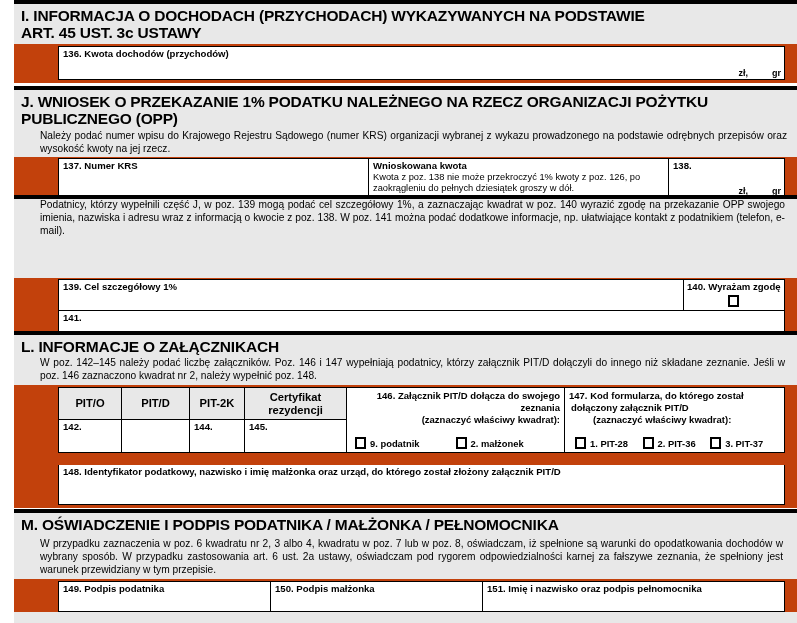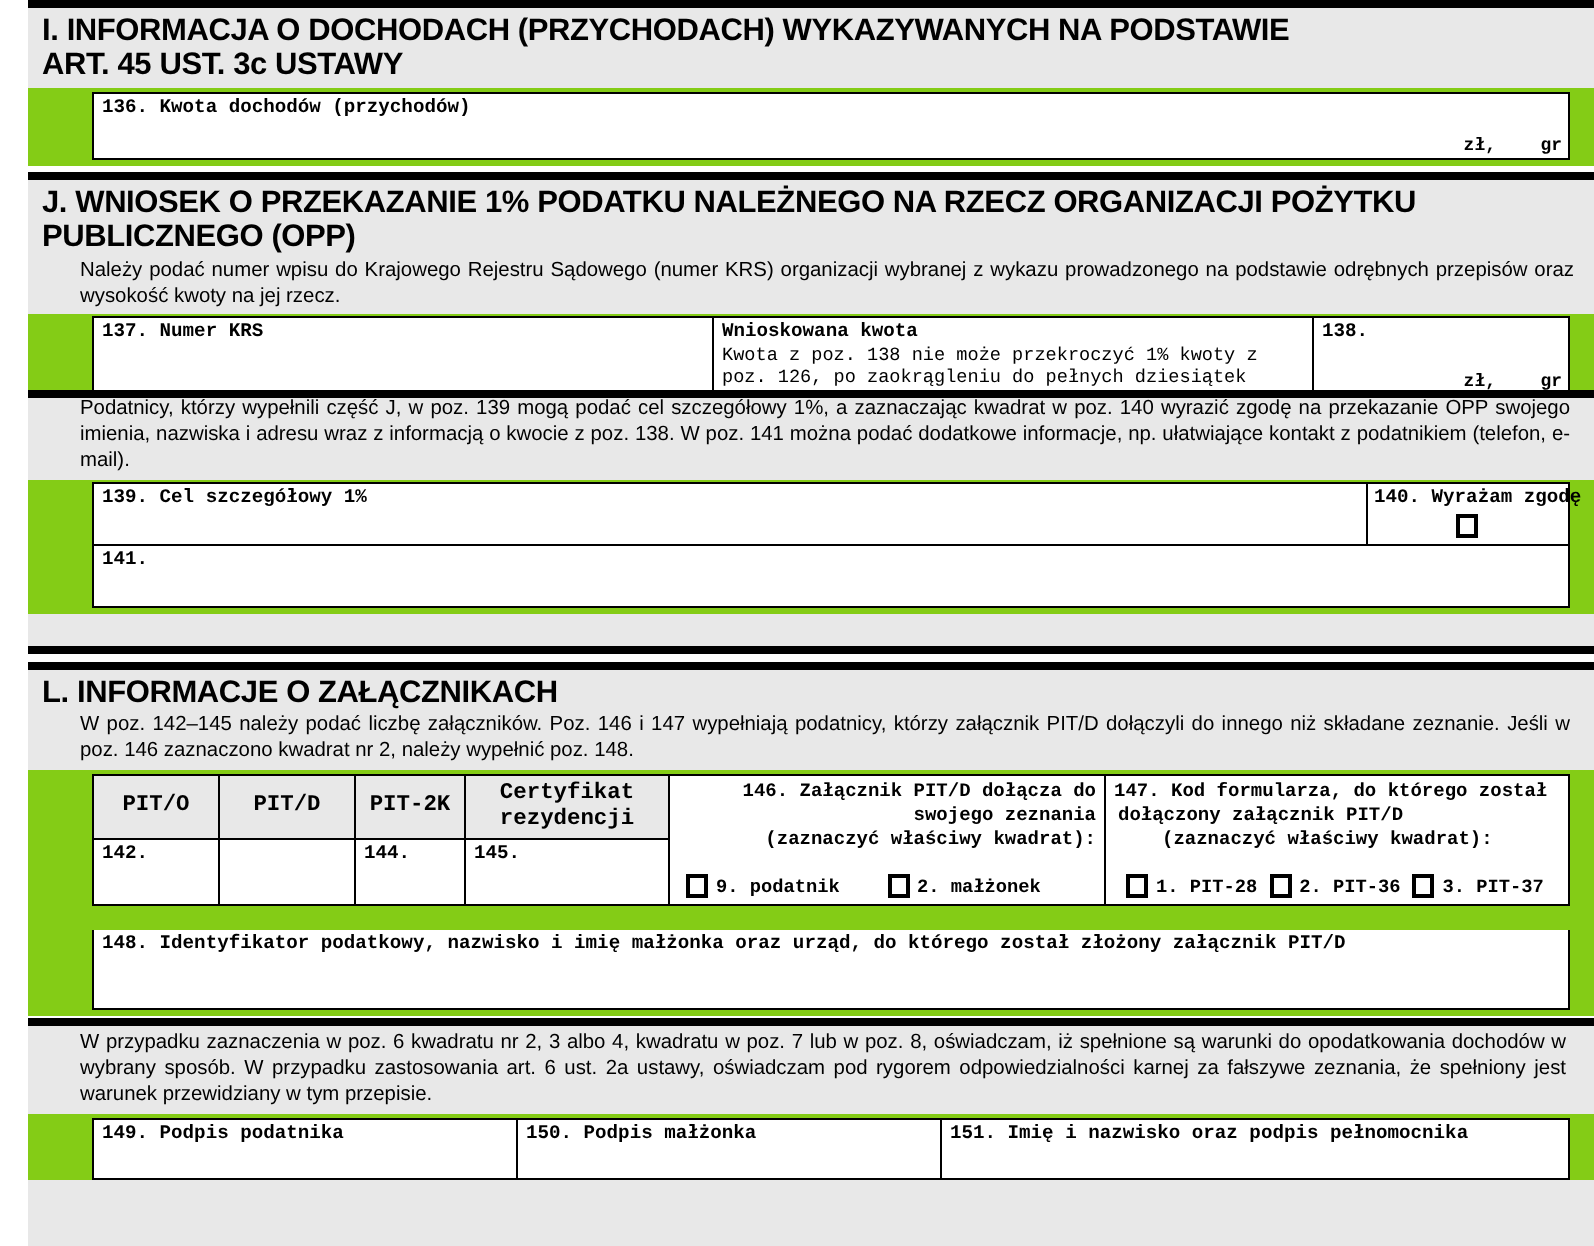--- a/index.html
+++ b/index.html
@@ -45,24 +45,23 @@
 
   .sec-note {
     font-size: 10.2px;
     line-height: 1.26;
     padding: 0 10px 2px 26px;
     text-align: justify;
   }
 
   
   .fieldwrap {
-    background: #84cc16;
-    padding: 0 12px 3px 32px;
-    box-sizing: border-box;
-    font-family: Liberation Mono, monospace;
+    background: #c2410c;
+    padding: 0 12px 3px 44px;
+    box-sizing: border-box;
   }
   .fbox {
     background: #ffffff;
     border: 1.6px solid #000;
     box-sizing: border-box;
     position: relative;
   }
   .flabel {
     font-size: 9.6px;
     font-weight: bold;
@@ -208,21 +207,21 @@
           <div class="flabel">138.</div>
           <span class="zl">zł,</span>
           <span class="gr">gr</span>
         </div>
       </div>
     </div>
   </div>
 
   <div class="section" style="top:195px; height:132px;">
     <div class="sec-note" style="padding-left:26px; padding-right:12px;">Podatnicy, którzy wypełnili część J, w poz. 139 mogą podać cel szczegółowy 1%, a zaznaczając kwadrat w poz. 140 wyrazić zgodę na przekazanie OPP swojego imienia, nazwiska i adresu wraz z informacją o kwocie z poz. 138. W poz. 141 można podać dodatkowe informacje, np. ułatwiające kontakt z podatnikiem (telefon, e-mail).</div>
-    <div class="fieldwrap" style="padding-top:1px;">
+    <div class="fieldwrap" style="padding-top:1px;margin-top:38px;">
       <div class="row" style="border:1.6px solid #000; background:#fff; height:32px; box-sizing:border-box;">
         <div style="flex:1; border-right:1.6px solid #000; box-sizing:border-box;">
           <div class="flabel">139. Cel szczegółowy 1%</div>
         </div>
         <div style="width:100px; position:relative;">
           <div class="flabel" style="padding-left:3px;">140. Wyrażam zgodę</div>
           <span class="cbx" style="position:absolute; left:44px; bottom:3px;"></span>
         </div>
       </div>
       <div class="fbox" style="height:31px; border-top:none;">
@@ -289,20 +288,21 @@
         </div>
       </div>
 
       <div class="fbox" style="height:40px; border-top:none;margin-top:12px;">
         <div class="flabel">148. Identyfikator podatkowy, nazwisko i imię małżonka oraz urząd, do którego został złożony załącznik PIT/D</div>
       </div>
     </div>
   </div>
 
   <div class="section nobottom" style="top:509px; height:114px; border-bottom:none;">
+    <div class="sec-title">M. OŚWIADCZENIE I PODPIS PODATNIKA / MAŁŻONKA / PEŁNOMOCNIKA</div>
     <div class="sec-note" style="padding-left:26px; padding-right:14px; padding-top:3px;">W przypadku zaznaczenia w poz. 6 kwadratu nr 2, 3 albo 4, kwadratu w poz. 7 lub w poz. 8, oświadczam, iż spełnione są warunki do opodatkowania dochodów w wybrany sposób. W przypadku zastosowania art. 6 ust. 2a ustawy, oświadczam pod rygorem odpowiedzialności karnej za fałszywe zeznania, że spełniony jest warunek przewidziany w tym przepisie.</div>
     <div class="fieldwrap" style="padding-top:2px; padding-bottom:0;">
       <div class="row" style="border:1.6px solid #000; background:#fff; height:31px; box-sizing:border-box;">
         <div class="sigcol" style="width:212px;">
           <div class="flabel">149. Podpis podatnika</div>
         </div>
         <div class="sigcol" style="width:212px;">
           <div class="flabel">150. Podpis małżonka</div>
         </div>
         <div class="sigcol" style="flex:1;">

